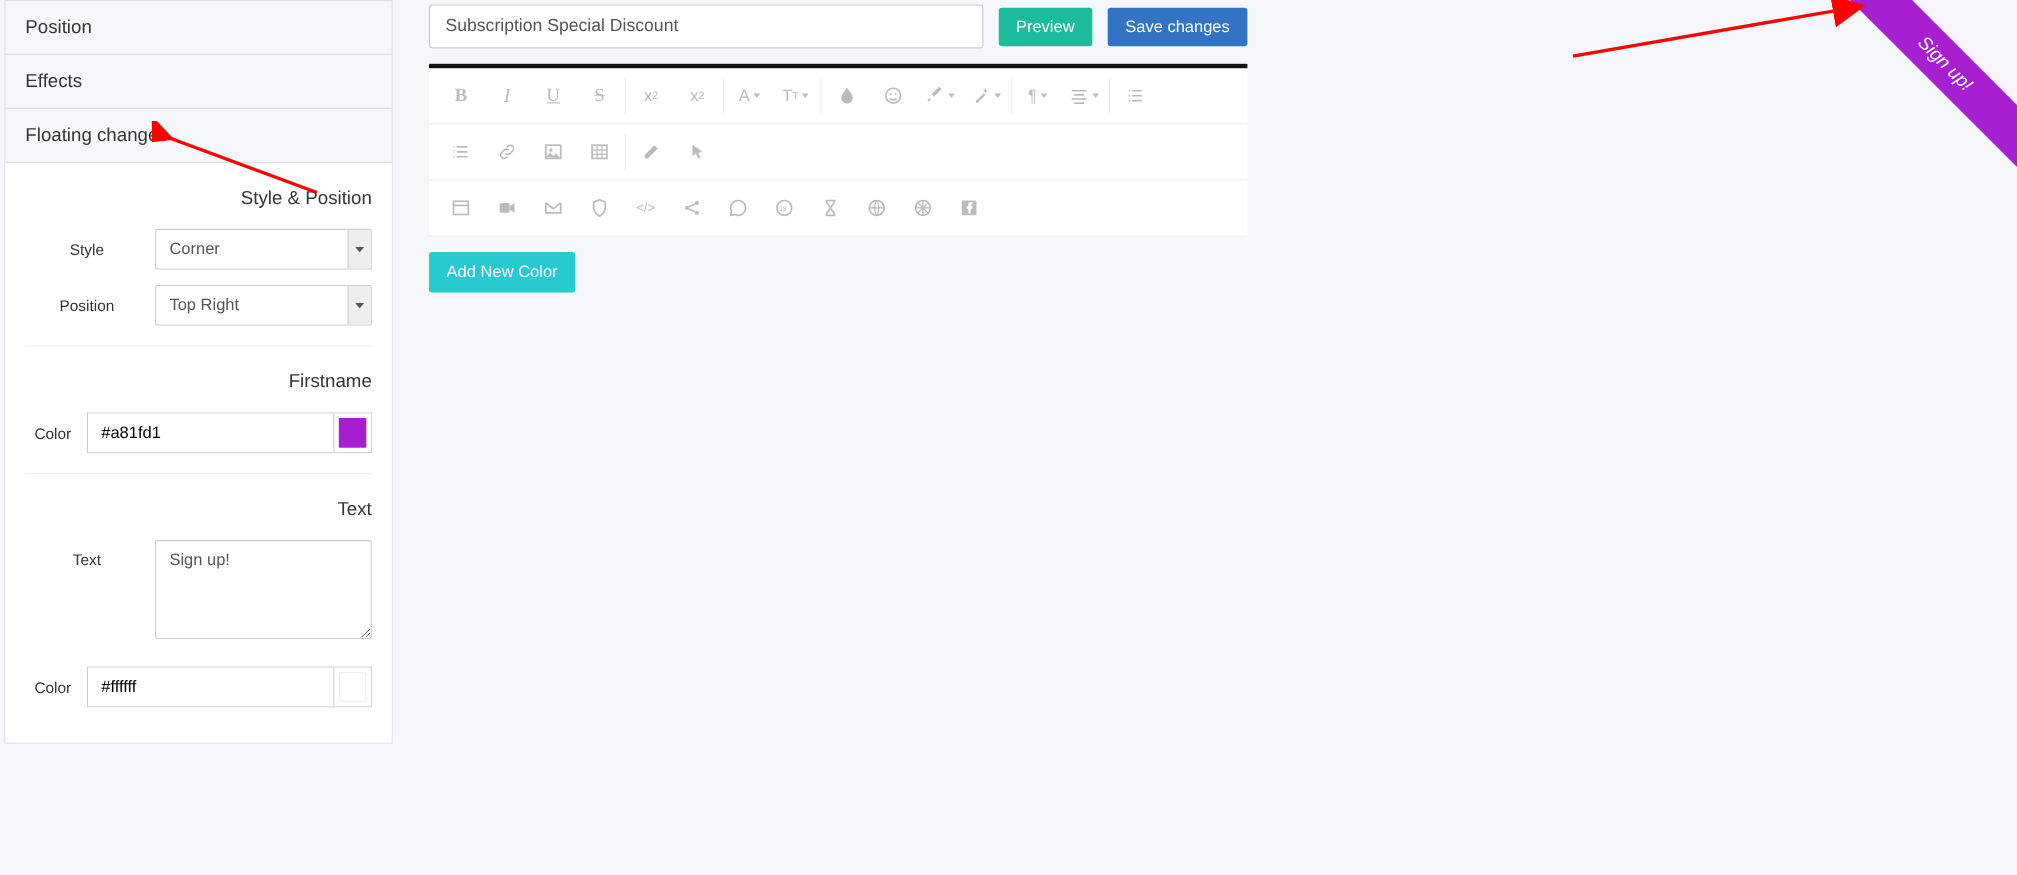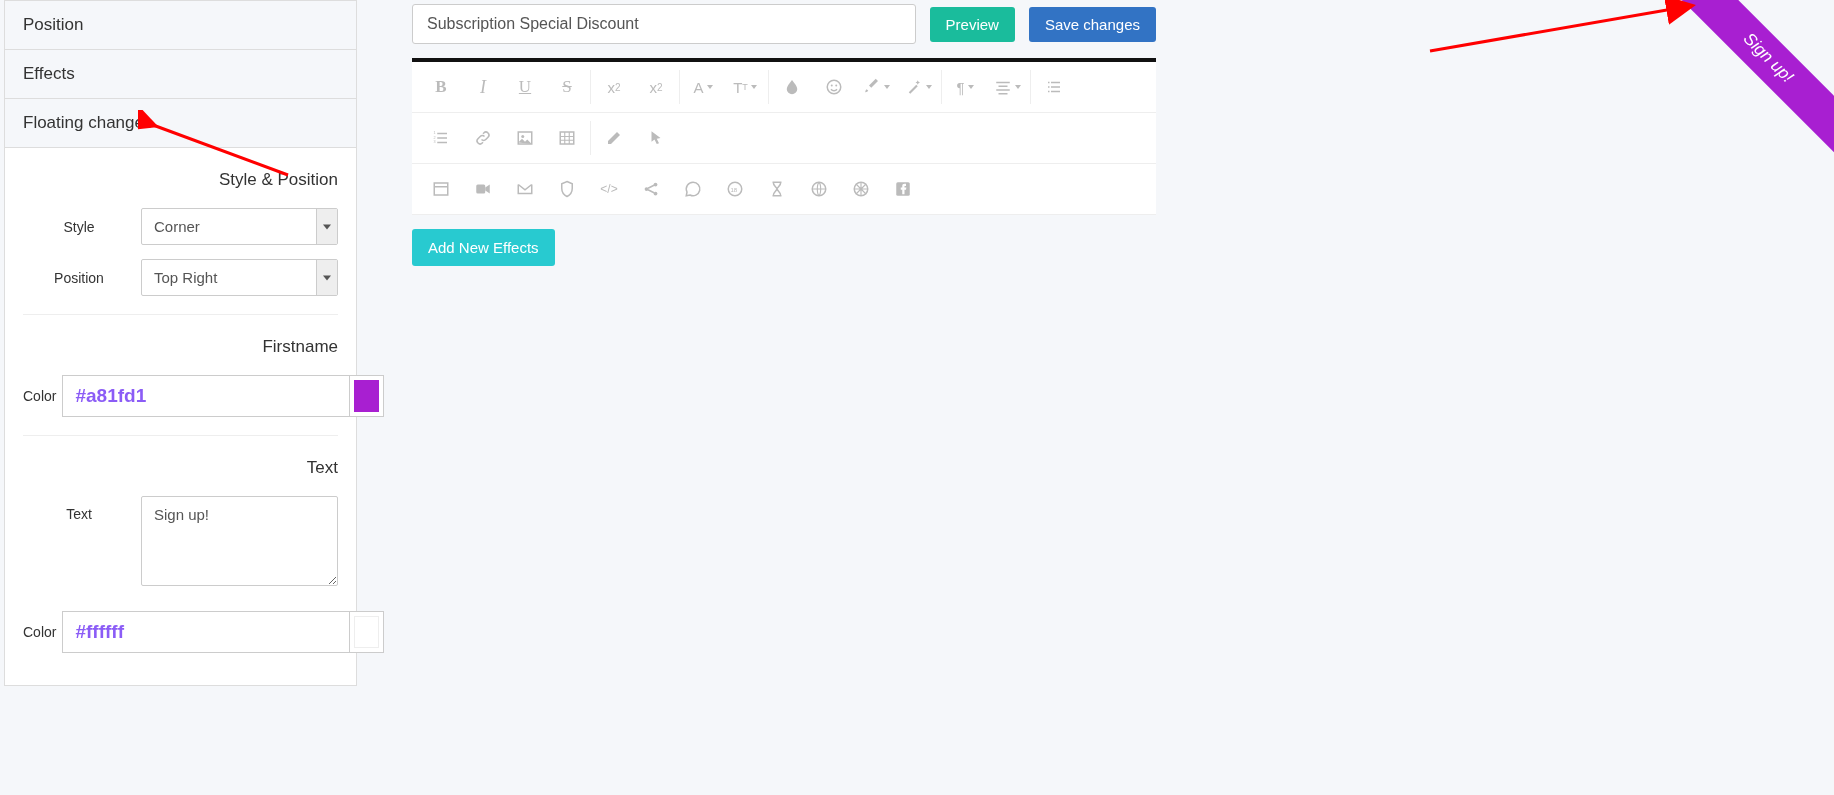--- a/index.html
+++ b/index.html
@@ -106,37 +106,36 @@
   }
   .color-field {
     display: flex;
     align-items: stretch;
     border: 1px solid #ccc;
   }
   .color-field input {
     border: none;
     flex: 1;
     padding: 9px 12px;
-    font-size: 19px;
-    color: #8b5cf6;
-    font-weight: bold;
+    font-size: 15px;
+    color: #000000;
   }
   .color-swatch {
     width: 34px;
     border-left: 1px solid #ccc;
     padding: 4px;
     background:#fff;
   }
   .color-swatch-inner { width:100%; height:100%; }
   textarea.form-control { height: 90px; resize: both; }
 
   
   .main {
     position: absolute;
-    left: 412px;
+    left: 390px;
     top: 0;
     width: 744px;
   }
   .topbar {
     display: flex;
     gap: 14px;
     align-items: center;
     padding-top: 4px;
     padding-bottom: 14px;
   }
@@ -535,21 +534,21 @@
             <svg viewBox="0 0 24 24">
               <rect x="3" y="3" width="18" height="18" rx="2"></rect>
               <path d="M14 8h2V5h-2c-2 0-3 1-3 3v2H9v3h2v6h3v-6h2l.5-3H14V8.5c0-.3.2-.5.5-.5" fill="#fff"></path>
             </svg>
           </span>
       </div>
     </div>
 
   </div>
 
-  <button class="btn btn-add">Add New Effects</button>
+  <button class="btn btn-add">Add New Color</button>
 </div>
 
 <div class="corner-ribbon-wrap">
   <div class="corner-ribbon">Sign up!</div>
 </div>
 
 <svg class="arrow" style="left:138px; top:110px; width:160px; height:80px;">
   <defs>
       <marker id="ah1" markerWidth="10" markerHeight="10" refX="2" refY="5" orient="auto">
         <path d="M10 0L0 5L10 10z" fill="red"></path>

